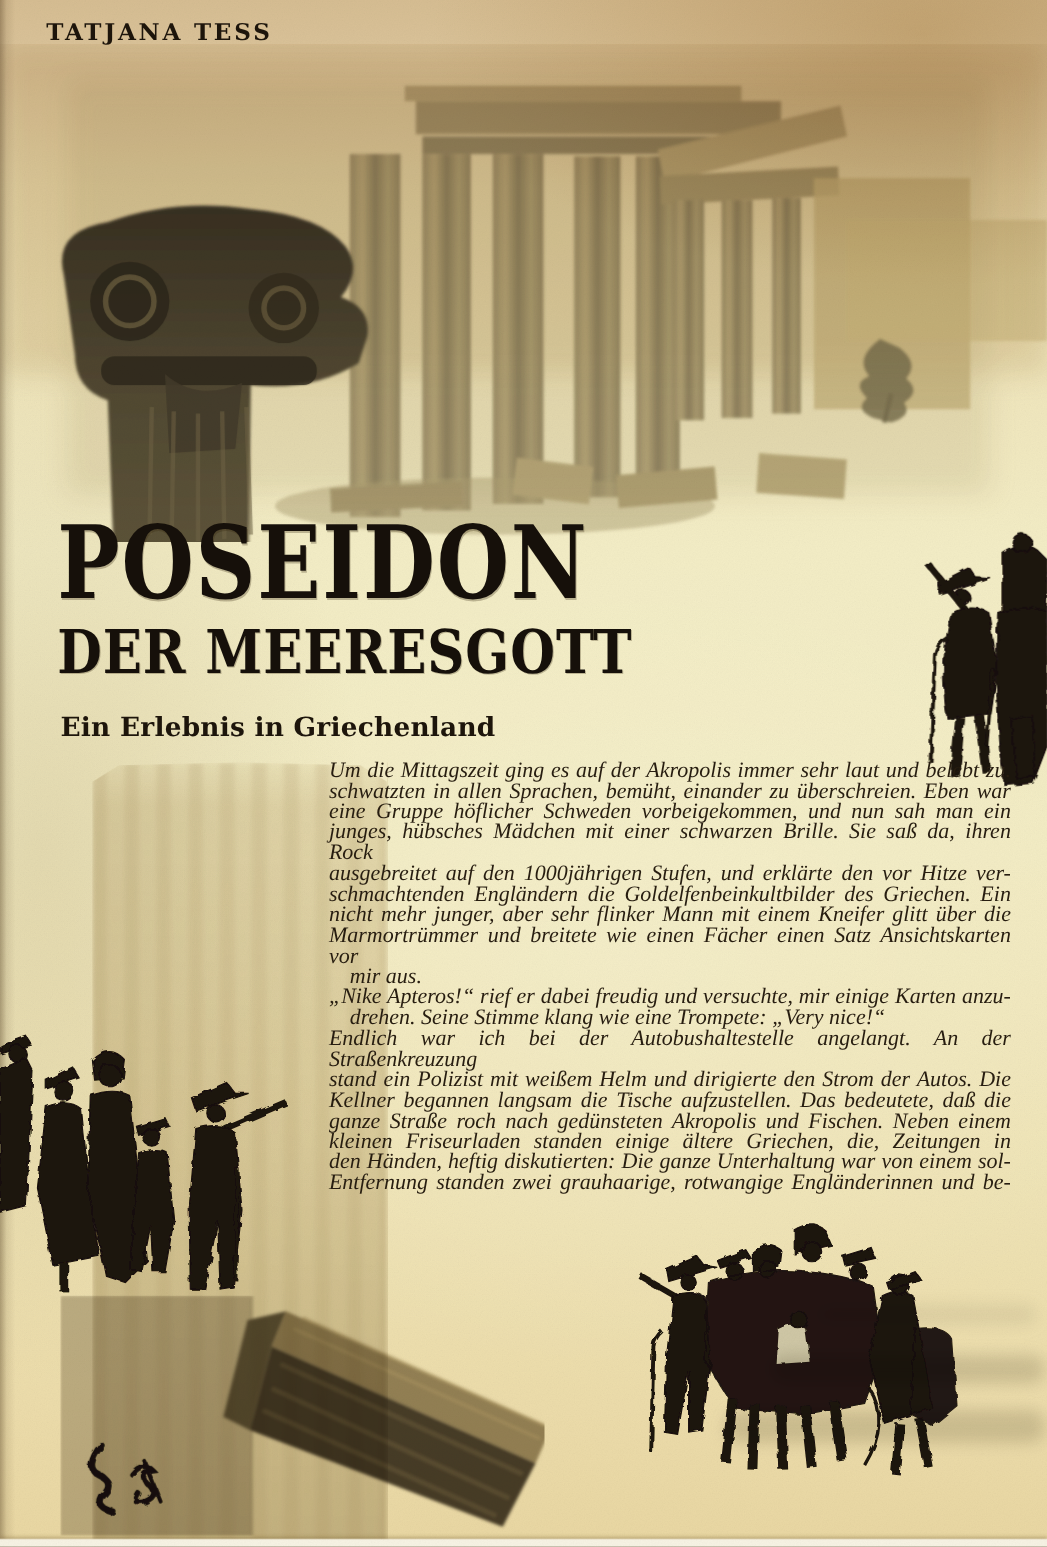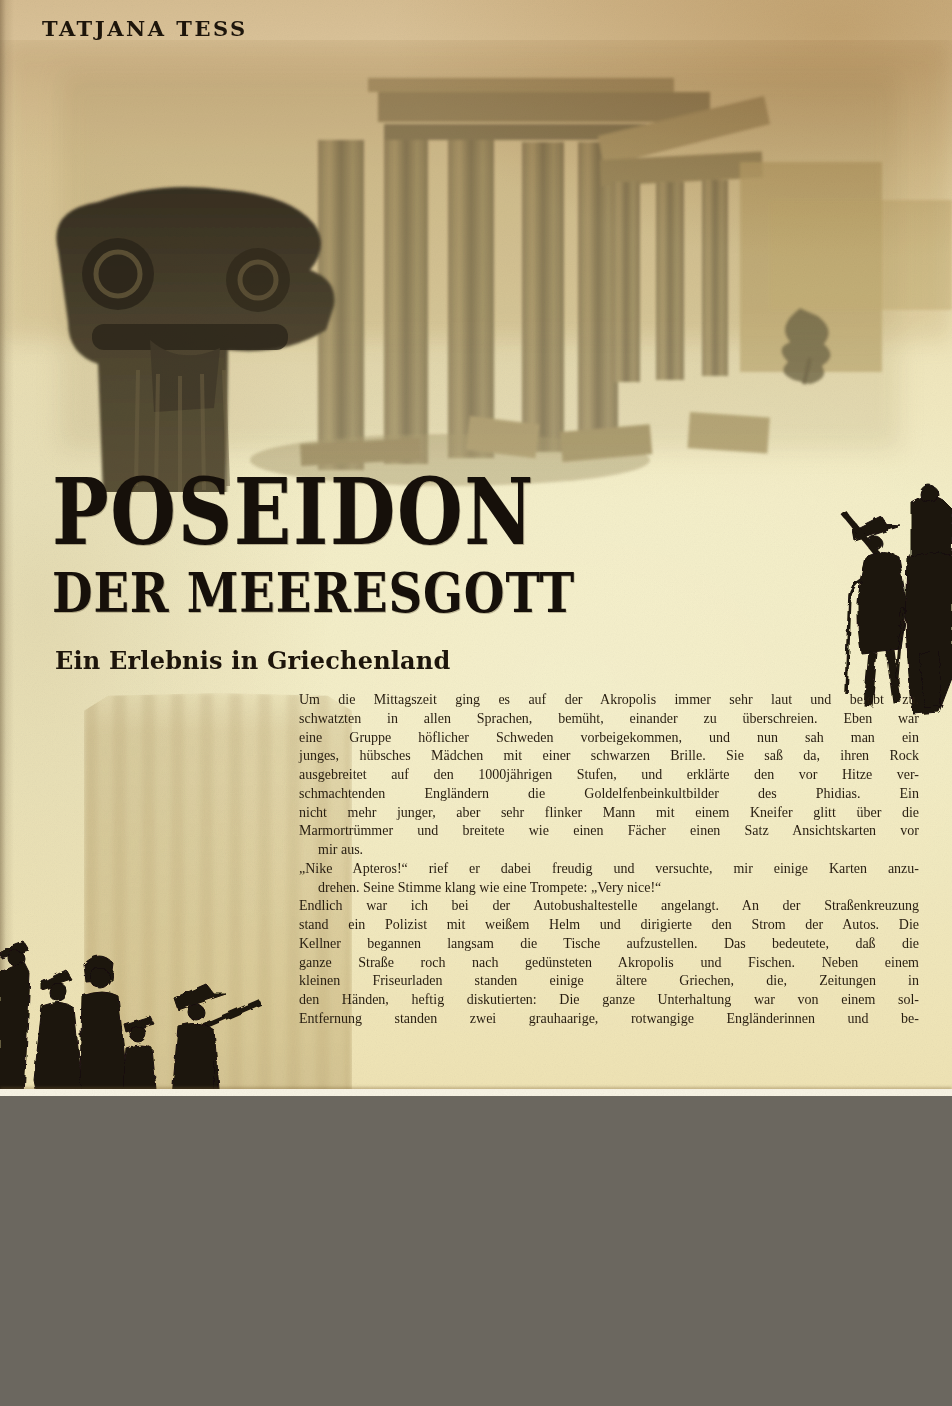--- a/index.html
+++ b/index.html
@@ -1,18 +1,18 @@
 <!DOCTYPE html>
 <html><head>
 <meta charset="utf-8">
 <style>
   html,body{margin:0;padding:0;background:#6b675f;}
   .page{
     position:relative;
-    width:952px;height:1096px;
+    width:952px;height:1406px;
     margin:0 auto;
     overflow:hidden;
     background:
       radial-gradient(620px 320px at 88% 30px, rgba(165,122,62,.42), rgba(165,122,62,0) 72%),
       radial-gradient(420px 700px at 4% 55%, rgba(120,90,40,.12), rgba(120,90,40,0) 70%),
       radial-gradient(700px 500px at 60% 62%, rgba(255,255,238,.20), rgba(255,255,238,0) 75%),
       linear-gradient(180deg,#d6bd92 0px,#dcc69c 70px,#e7d8ac 170px,#efe5bb 330px,
         #f3edc6 500px,#f2ebc2 780px,#efe4b6 1060px,#ecdcaa 1280px,#e9d7a2 100%);
     font-family:"Liberation Serif",serif;
   }
@@ -40,21 +40,21 @@
     transform:scaleX(.85);transform-origin:left top;
     text-shadow:1px 1px 0 rgba(50,35,10,.28);
   }
   .kicker{
     position:absolute;left:55px;top:646px;
     font-family:"DejaVu Serif",serif;font-weight:700;
     font-size:24px;color:#1d150b;letter-spacing:.2px;
   }
   .body-text{
     position:absolute;left:299px;top:691px;width:620px;
-    font-size:14px;line-height:18.75px;color:#271d10;
+    font-size:20px;line-height:18.75px;color:#271d10;font-style:italic;
   }
   .body-text .line{text-align:justify;text-align-last:justify;hyphens:none;}
   .body-text .line.endp{text-align-last:left;margin-left:19px;}
   .col-strip{
     position:absolute;left:84px;top:693px;width:268px;height:713px;
     background:
       linear-gradient(180deg,rgba(190,168,126,.0) 0,rgba(190,168,126,.35) 40px,rgba(185,164,120,.45) 300px,rgba(160,148,120,.55) 560px,rgba(150,140,115,.6) 100%),
       repeating-linear-gradient(90deg,rgba(172,148,104,.38) 0 13px,rgba(210,192,150,.22) 13px 29px);
     clip-path:polygon(0 2.5%,9% .4%,50% 0,91% .4%,100% 2.5%,100% 100%,0 100%);
     filter:blur(2.5px);
@@ -174,21 +174,21 @@
     </g>
   </svg>
 
   <div class="body-text">
       <div>
         <div class="line">Um die Mittagszeit ging es auf der Akropolis immer sehr laut und belebt zu.</div>
         <div class="line">schwatzten in allen Sprachen, bemüht, einander zu überschreien. Eben war</div>
         <div class="line">eine Gruppe höflicher Schweden vorbeigekommen, und nun sah man ein</div>
         <div class="line">junges, hübsches Mädchen mit einer schwarzen Brille. Sie saß da, ihren Rock</div>
         <div class="line">ausgebreitet auf den 1000jährigen Stufen, und erklärte den vor Hitze ver-</div>
-        <div class="line">schmachtenden Engländern die Goldelfenbeinkultbilder des Phidias. Ein</div>
+        <div class="line">schmachtenden Engländern die Goldelfenbeinkultbilder des Griechen. Ein</div>
         <div class="line">nicht mehr junger, aber sehr flinker Mann mit einem Kneifer glitt über die</div>
         <div class="line">Marmortrümmer und breitete wie einen Fächer einen Satz Ansichtskarten vor</div>
         <div class="line endp">mir aus.</div>
       </div>
       <div>
         <div class="line">„Nike Apteros!“ rief er dabei freudig und versuchte, mir einige Karten anzu-</div>
         <div class="line endp">drehen. Seine Stimme klang wie eine Trompete: „Very nice!“</div>
       </div>
       <div>
         <div class="line">Endlich war ich bei der Autobushaltestelle angelangt. An der Straßenkreuzung</div>

